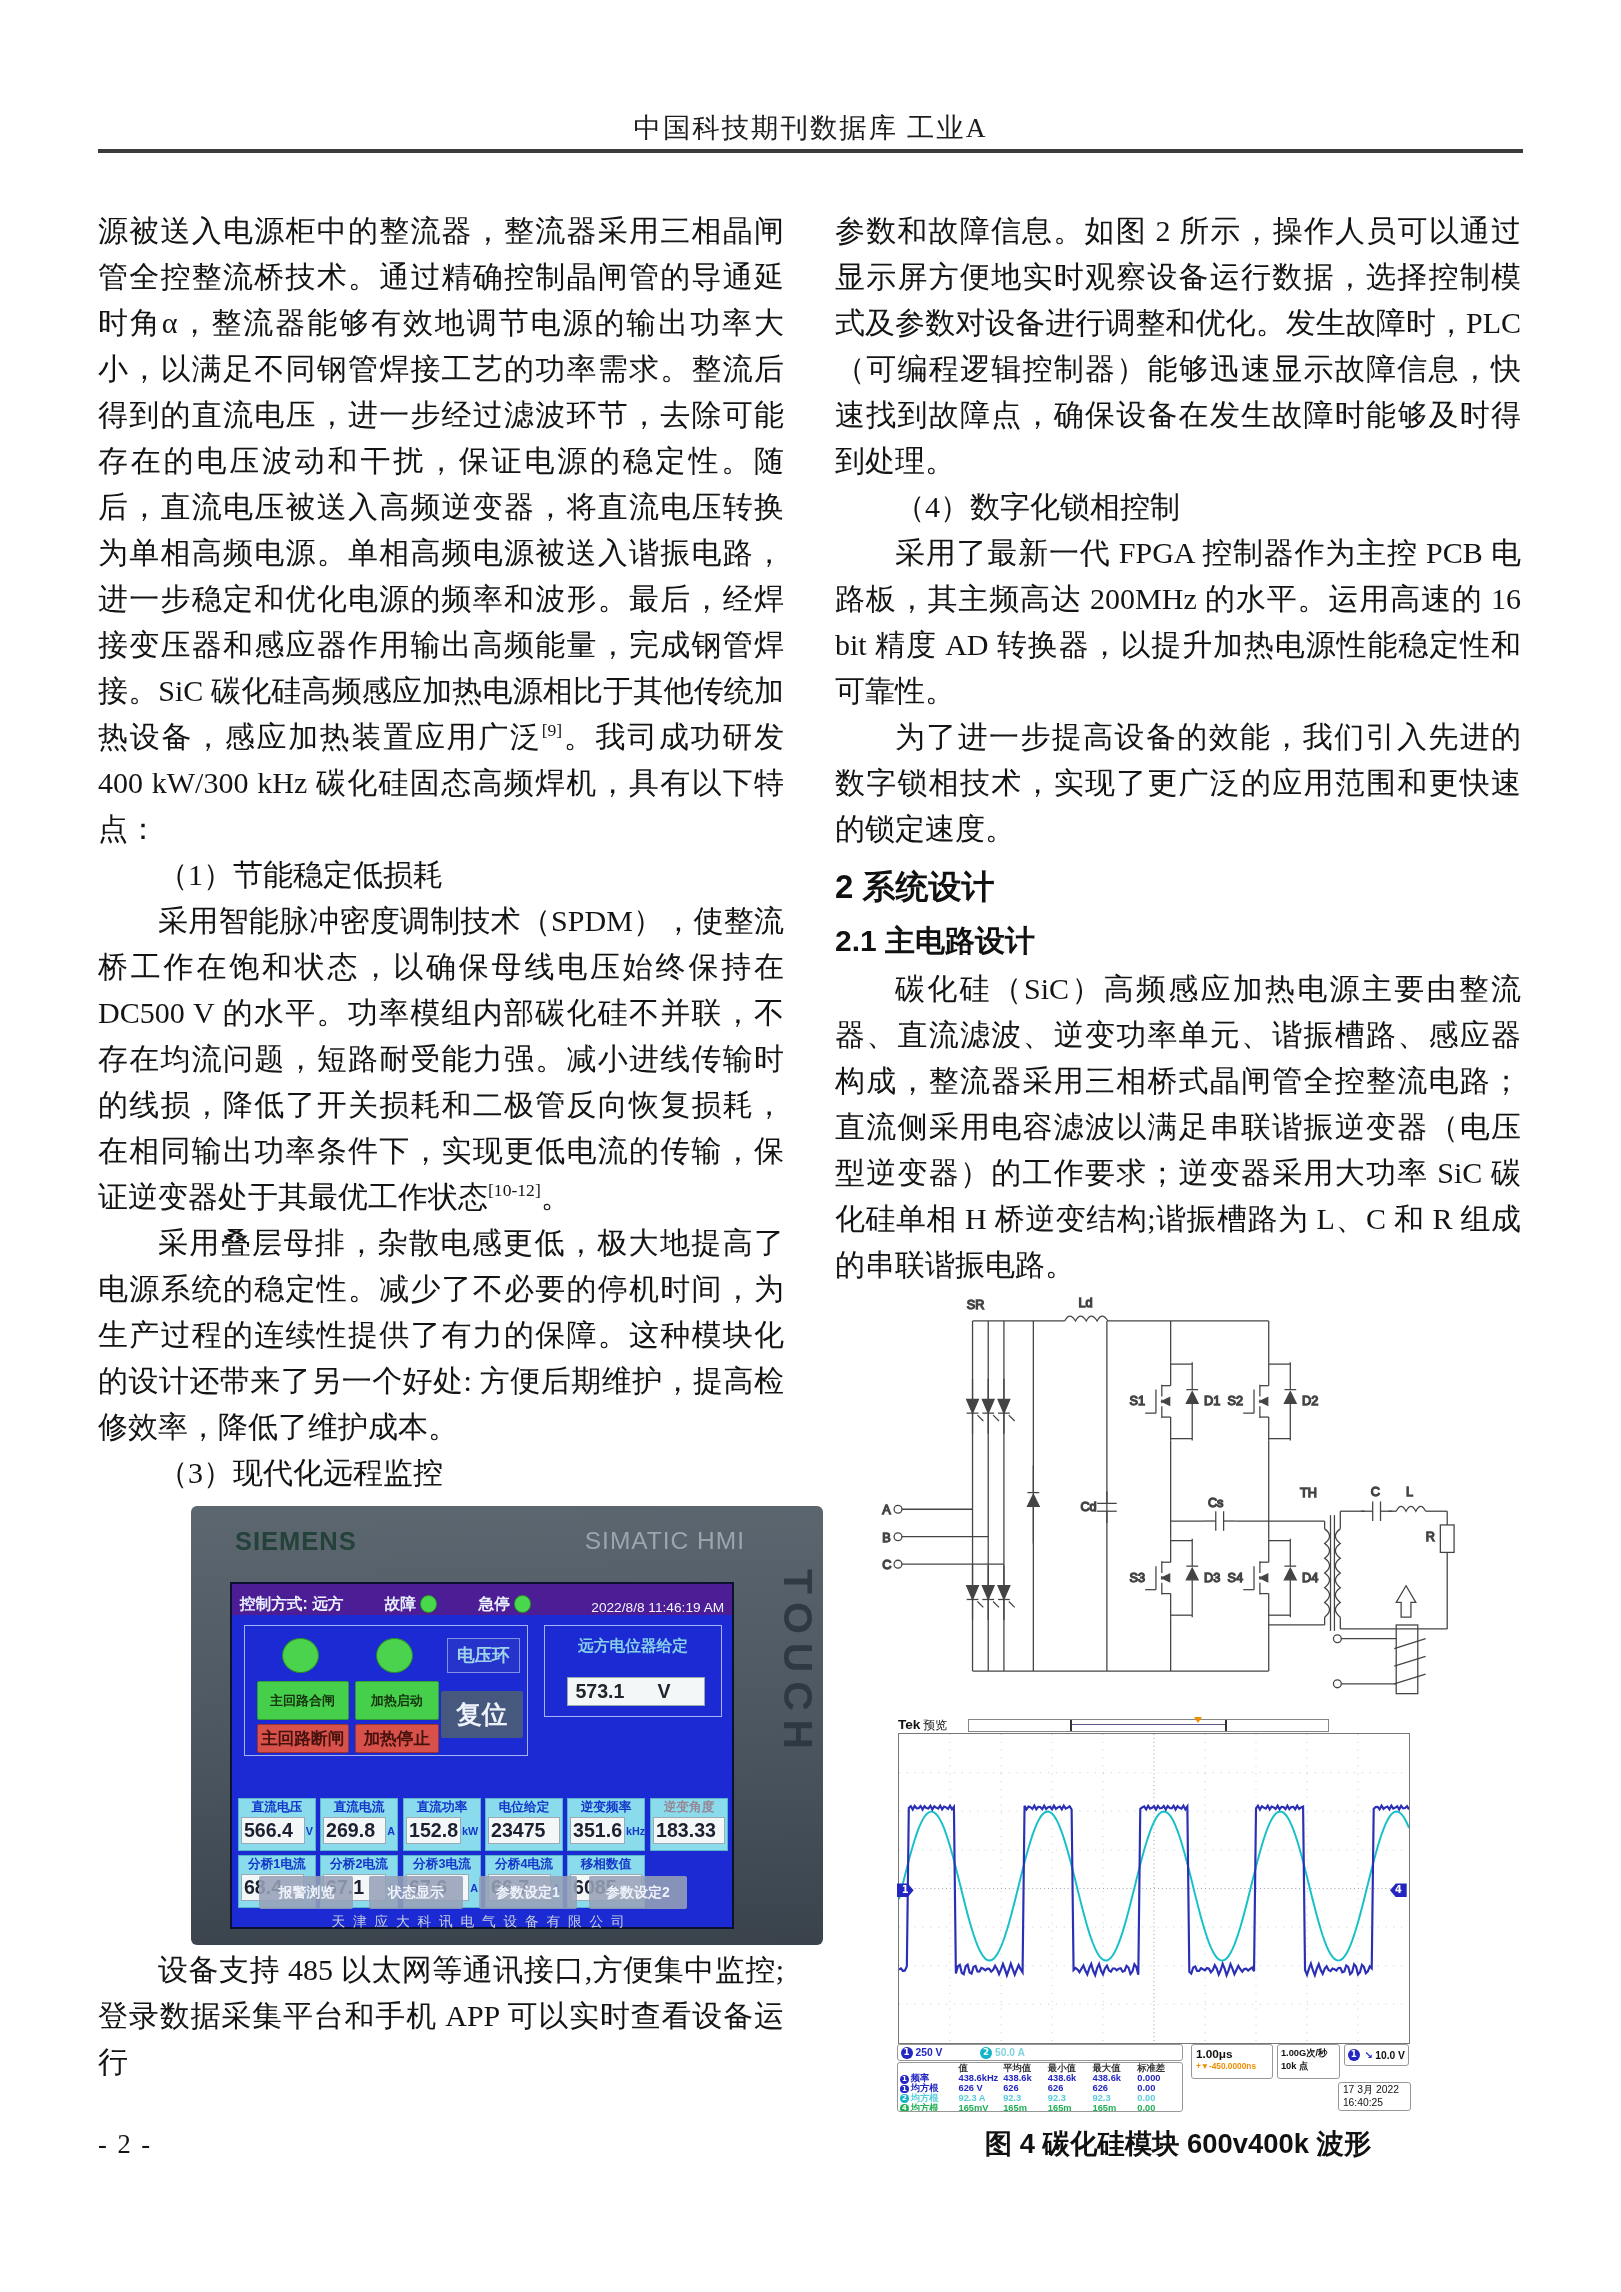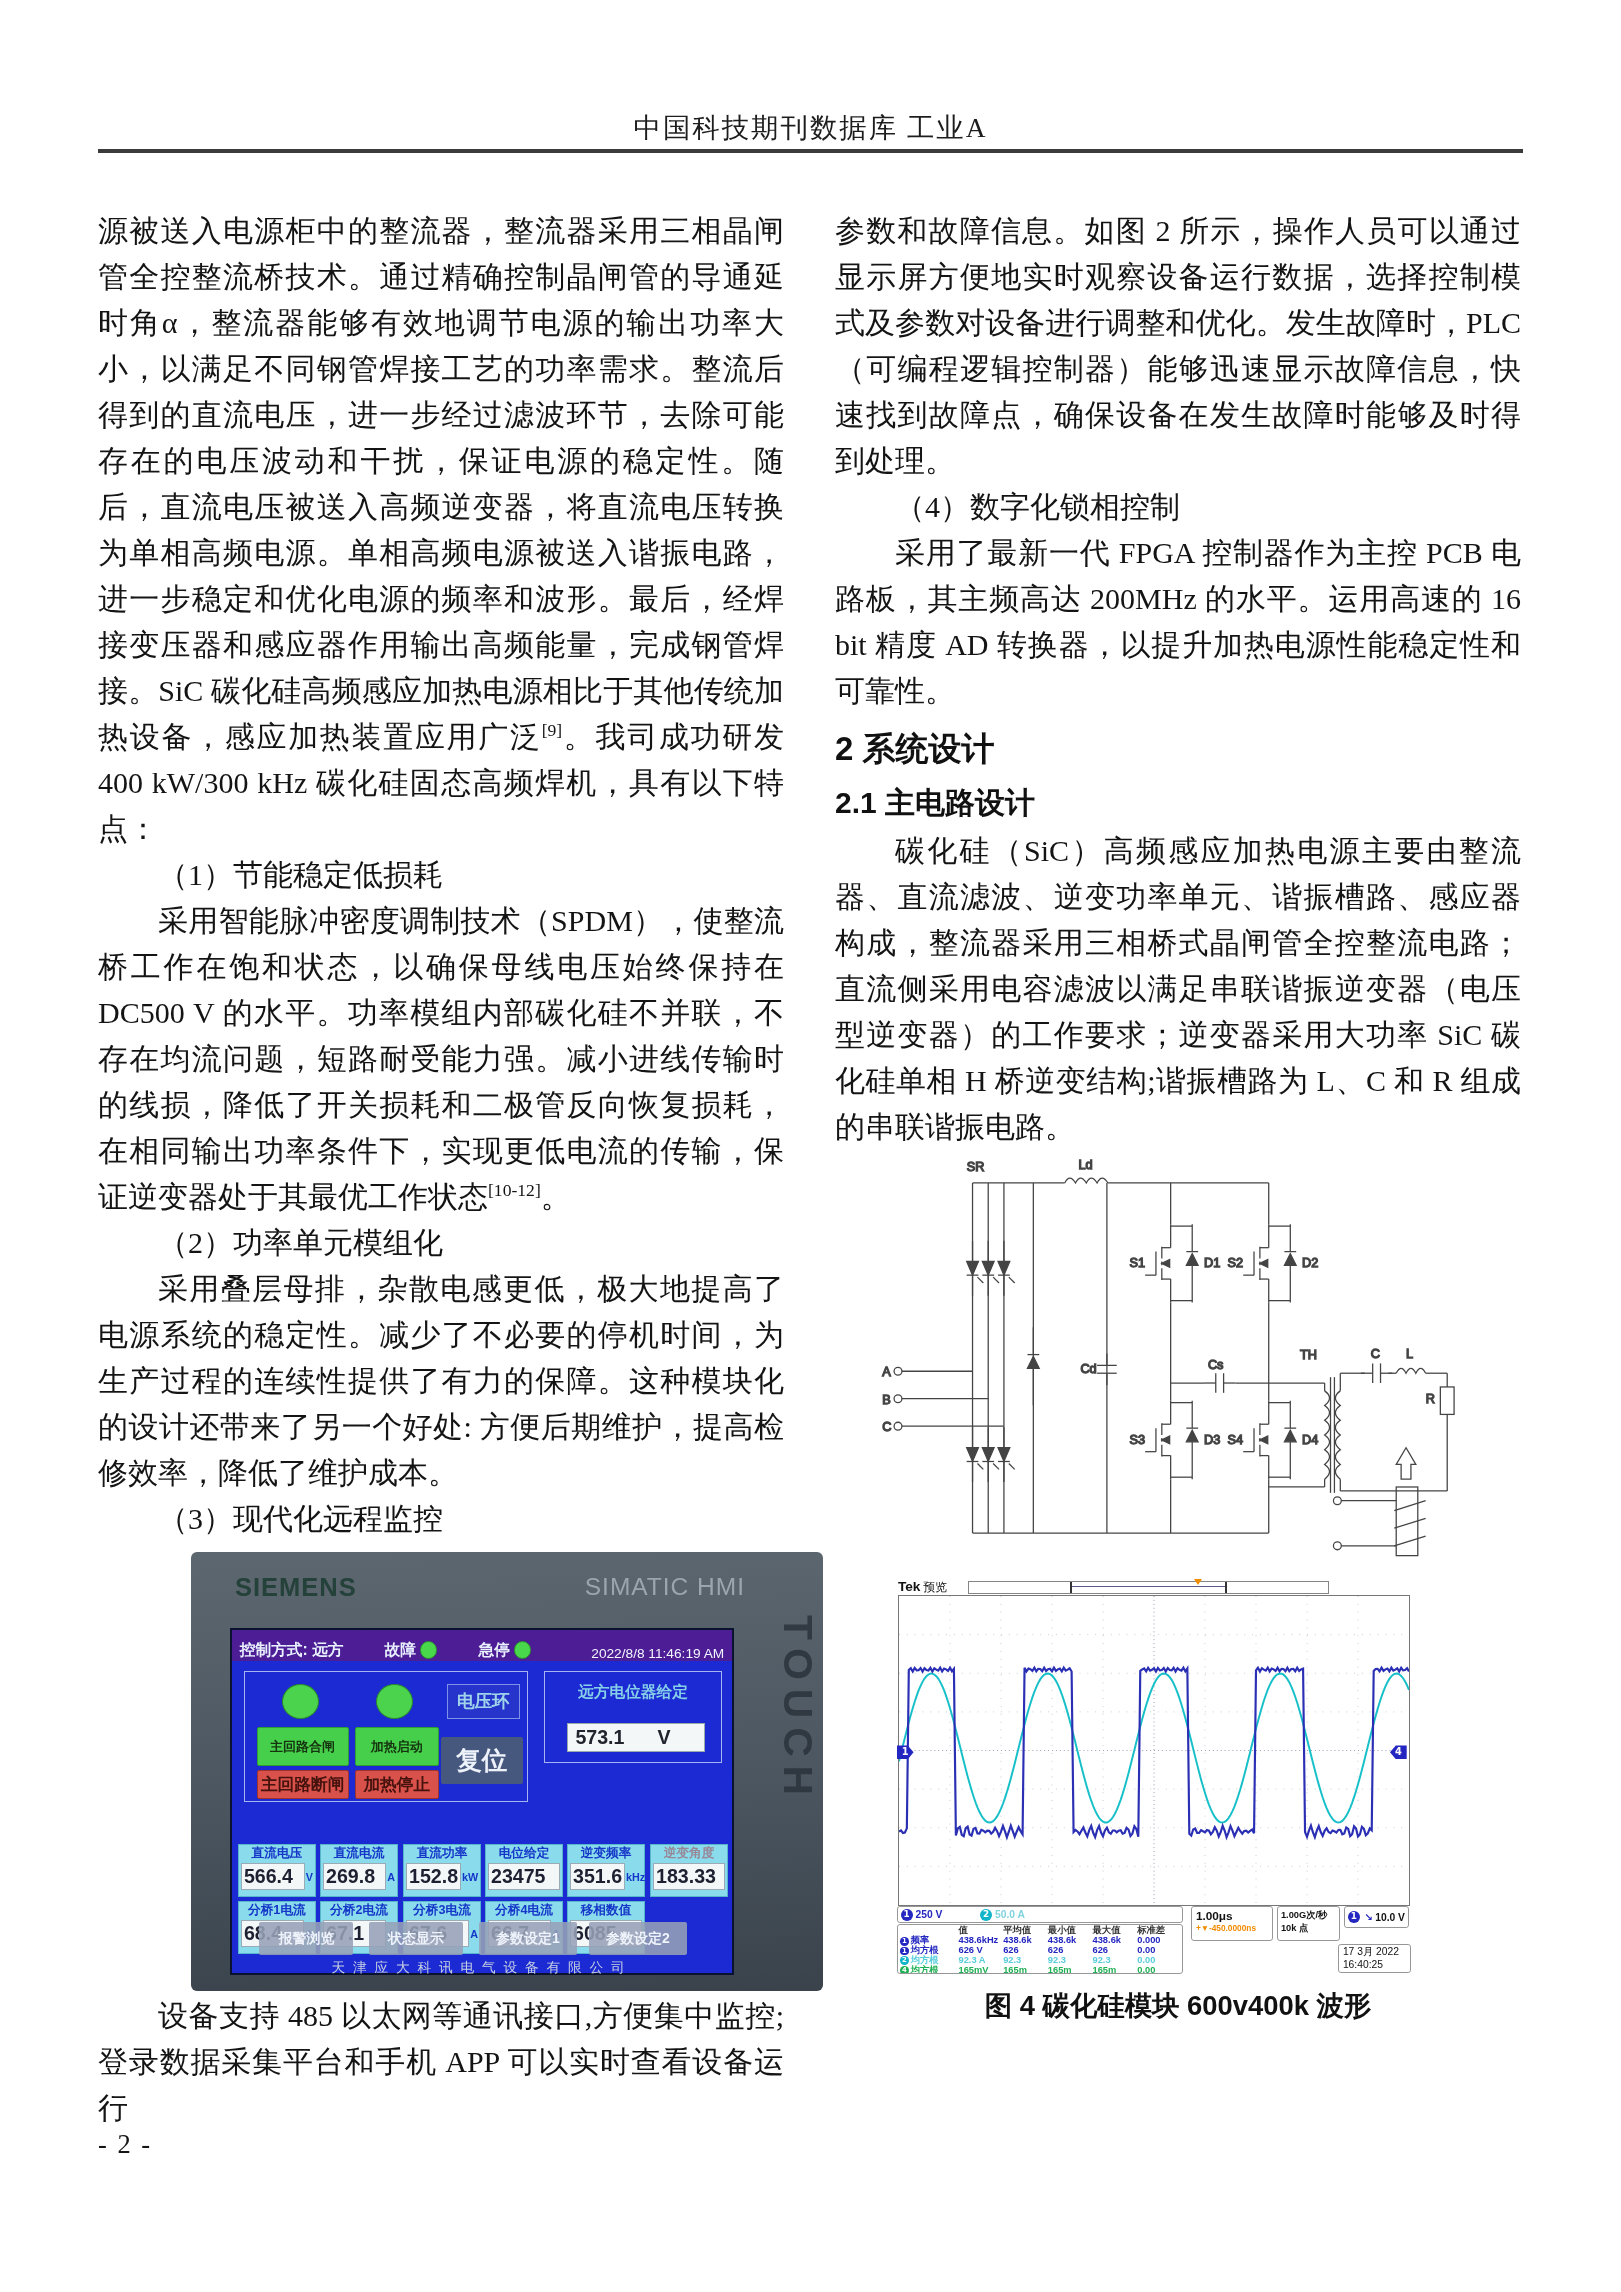--- a/index.html
+++ b/index.html
@@ -111,21 +111,20 @@
 <body>
 
 <div class="page">
   <div class="pg-header">中国科技期刊数据库 工业A</div>
   <div class="pg-rule"></div>
 
   <div class="col col-left">
     <p class="body noindent"><span>源被送入电源柜中的整流器，整流器采用三相晶闸管全控整流桥技术。通过精确控制晶闸管的导通延时角α，整流器能够有效地调节电源的输出功率大小，以满足不同钢管焊接工艺的功率需求。整流后得到的直流电压，进一步经过滤波环节，去除可能存在的电压波动和干扰，保证电源的稳定性。随后，直流电压被送入高频逆变器，将直流电压转换为单相高频电源。单相高频电源被送入谐振电路，进一步稳定和优化电源的频率和波形。最后，经焊接变压器和感应器作用输出高频能量，完成钢管焊接。SiC 碳化硅高频感应加热电源相比于其他传统加热设备，感应加热装置应用广泛</span><sup>[9]</sup><span>。我司成功研发 400 kW/300 kHz 碳化硅固态高频焊机，具有以下特点：</span></p>
     <p class="body">（1）节能稳定低损耗</p>
     <p class="body"><span>采用智能脉冲密度调制技术（SPDM），使整流桥工作在饱和状态，以确保母线电压始终保持在 DC500 V 的水平。功率模组内部碳化硅不并联，不存在均流问题，短路耐受能力强。减小进线传输时的线损，降低了开关损耗和二极管反向恢复损耗，在相同输出功率条件下，实现更低电流的传输，保证逆变器处于其最优工作状态</span><sup>[10-12]</sup><span>。</span></p>
-    <p class="body">（2）功率单元模组化</p>
     <p class="body">采用叠层母排，杂散电感更低，极大地提高了电源系统的稳定性。减少了不必要的停机时间，为生产过程的连续性提供了有力的保障。这种模块化的设计还带来了另一个好处: 方便后期维护，提高检修效率，降低了维护成本。</p>
     <p class="body">（3）现代化远程监控</p>
 
     <div class="hmi">
       <div class="brand">SIEMENS</div>
       <div class="product">SIMATIC HMI</div>
       <div class="touch">TOUCH</div>
       <div class="screen">
         <div class="sbar">
           <span class="mode">控制方式: 远方</span>
@@ -238,20 +237,21 @@
       </div>
     </div>
 
     <p class="body">设备支持 485 以太网等通讯接口,方便集中监控; 登录数据采集平台和手机 APP 可以实时查看设备运行</p>
   </div>
 
   <div class="col col-right">
     <p class="body noindent">参数和故障信息。如图 2 所示，操作人员可以通过显示屏方便地实时观察设备运行数据，选择控制模式及参数对设备进行调整和优化。发生故障时，PLC（可编程逻辑控制器）能够迅速显示故障信息，快速找到故障点，确保设备在发生故障时能够及时得到处理。</p>
     <p class="body">（4）数字化锁相控制</p>
     <p class="body">采用了最新一代 FPGA 控制器作为主控 PCB 电路板，其主频高达 200MHz 的水平。运用高速的 16 bit 精度 AD 转换器，以提升加热电源性能稳定性和可靠性。</p>
+    <p class="body">为了进一步提高设备的效能，我们引入先进的数字锁相技术，实现了更广泛的应用范围和更快速的锁定速度。</p>
     <div class="h2">2 系统设计</div>
     <div class="h21">2.1 主电路设计</div>
     <p class="body">碳化硅（SiC）高频感应加热电源主要由整流器、直流滤波、逆变功率单元、谐振槽路、感应器构成，整流器采用三相桥式晶闸管全控整流电路；直流侧采用电容滤波以满足串联谐振逆变器（电压型逆变器）的工作要求；逆变器采用大功率 SiC 碳化硅单相 H 桥逆变结构;谐振槽路为 L、C 和 R 组成的串联谐振电路。</p>
 
     <div class="fig3">
       <svg viewBox="0 0 675 415" xmlns="http://www.w3.org/2000/svg" stroke="#444" fill="none" stroke-width="1.3">
         <defs>
           <g id="scr">
             <line x1="0" y1="-28" x2="0" y2="-7"></line>
             <path d="M-6,-7 L6,-7 L0,7 Z" fill="#444"></path>

